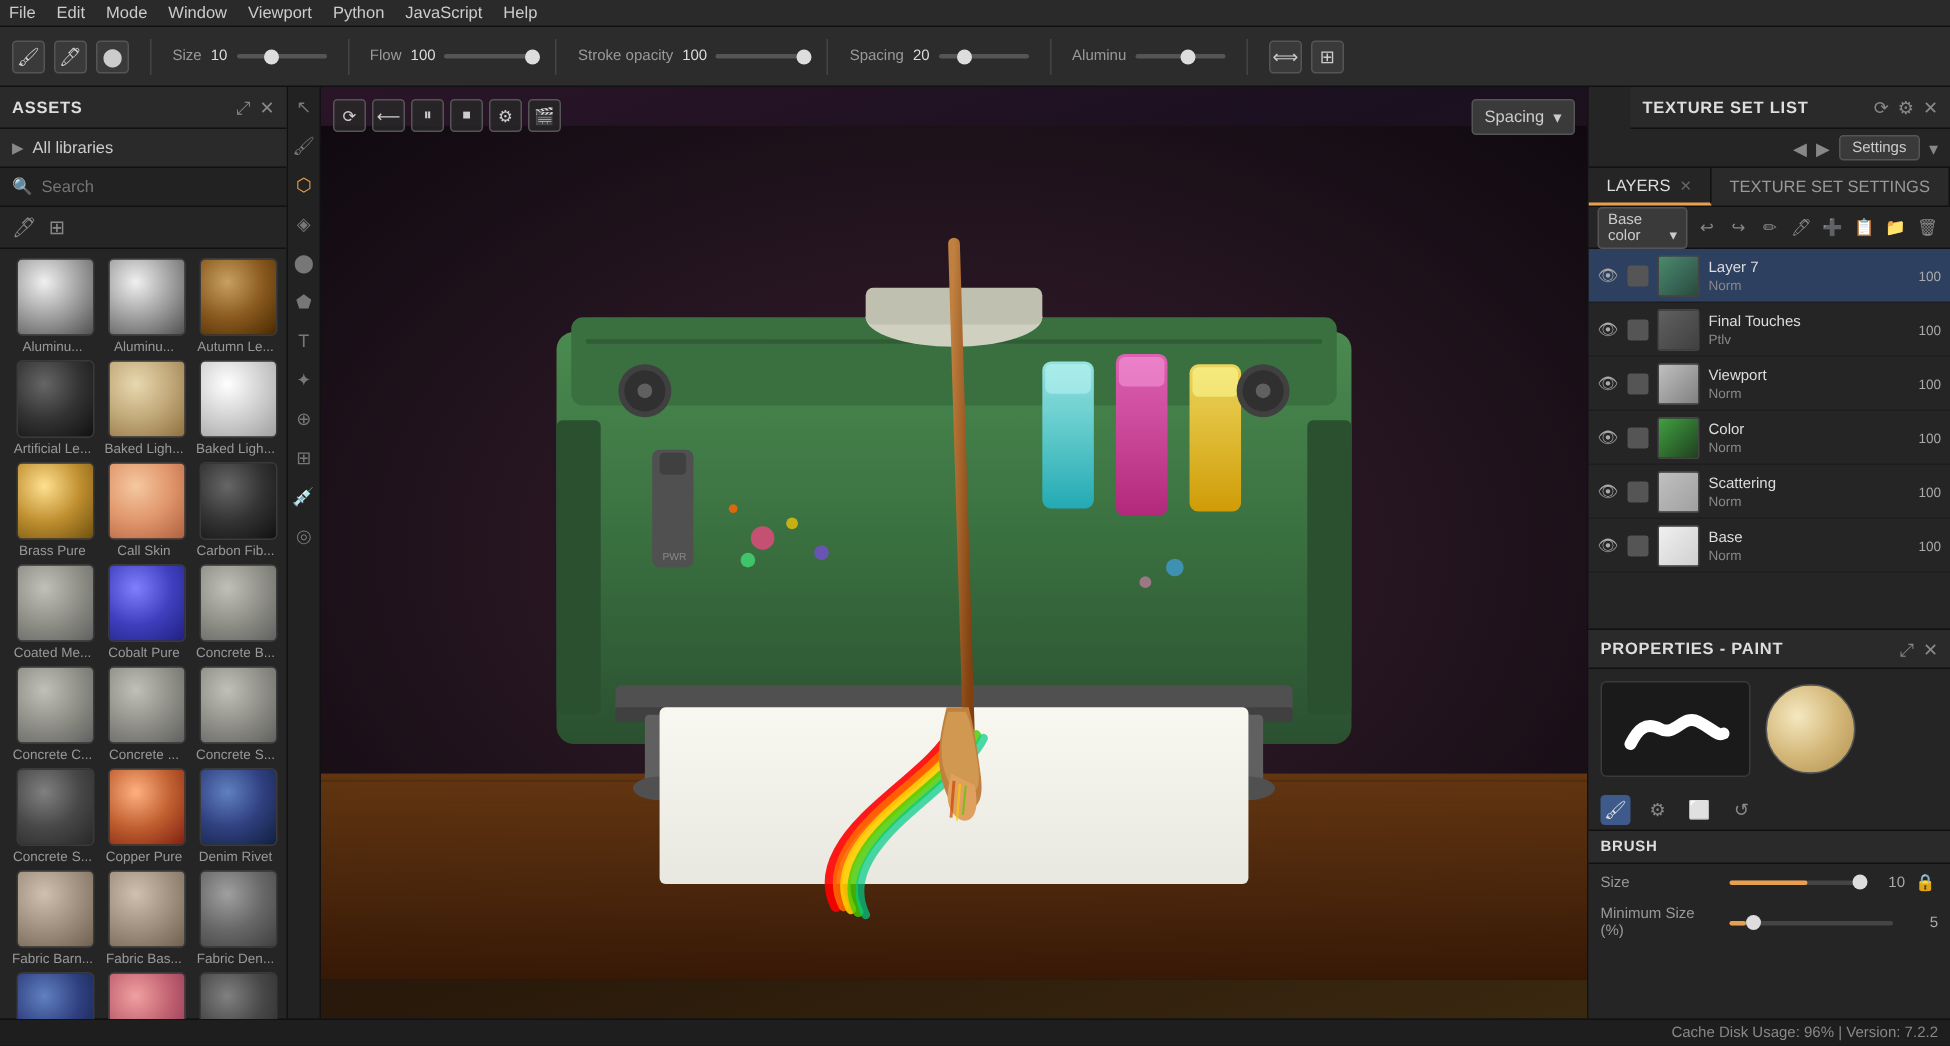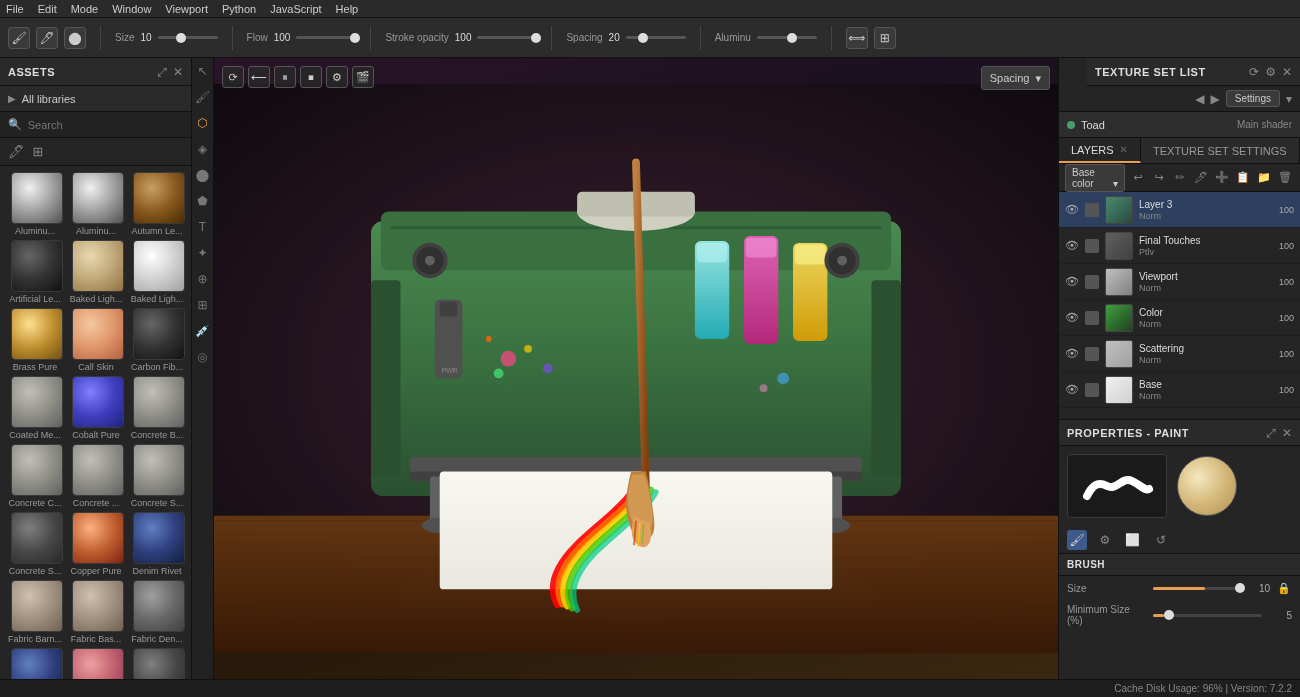--- a/index.html
+++ b/index.html
@@ -1099,25 +1099,20 @@
         <span class="panel-icon">⚙</span>
         <span class="panel-icon">✕</span>
       </div>
     </div>
     <div class="tsl-settings-row">
       <span class="panel-icon">◀</span>
       <span class="panel-icon">▶</span>
       <div class="settings-btn">Settings</div>
       <span class="panel-icon">▾</span>
     </div>
-    <div class="tsl-item">
-      <div class="tsl-item-dot"></div>
-      <span class="tsl-item-name">Toad</span>
-      <span class="tsl-item-shader">Main shader</span>
-    </div>
 
     <div class="layers-section">
       <div class="layers-tabs">
         <div class="layers-tab active">
           <span>LAYERS</span>
           <span class="close-x">✕</span>
         </div>
         <div class="layers-tab">
           <span>TEXTURE SET SETTINGS</span>
         </div>
@@ -1138,21 +1133,21 @@
           <div class="layer-tool-icon">🗑</div>
         </div>
       </div>
       <div class="layers-list" id="layers-list">
 
       <div class="layer-item selected">
       <div class="layer-eye">👁</div>
       <div class="layer-stack-icon"></div>
       <div class="layer-thumb thumb-layer1"></div>
       <div class="layer-info">
-        <span class="layer-name">Layer 3</span>
+        <span class="layer-name">Layer 7</span>
         <span class="layer-blend-mode">Norm</span>
       </div>
       <span class="layer-opacity">100</span>
     </div>
           <div class="layer-item">
       <div class="layer-eye">👁</div>
       <div class="layer-stack-icon"></div>
       <div class="layer-thumb thumb-final"></div>
       <div class="layer-info">
         <span class="layer-name">Final Touches</span>

